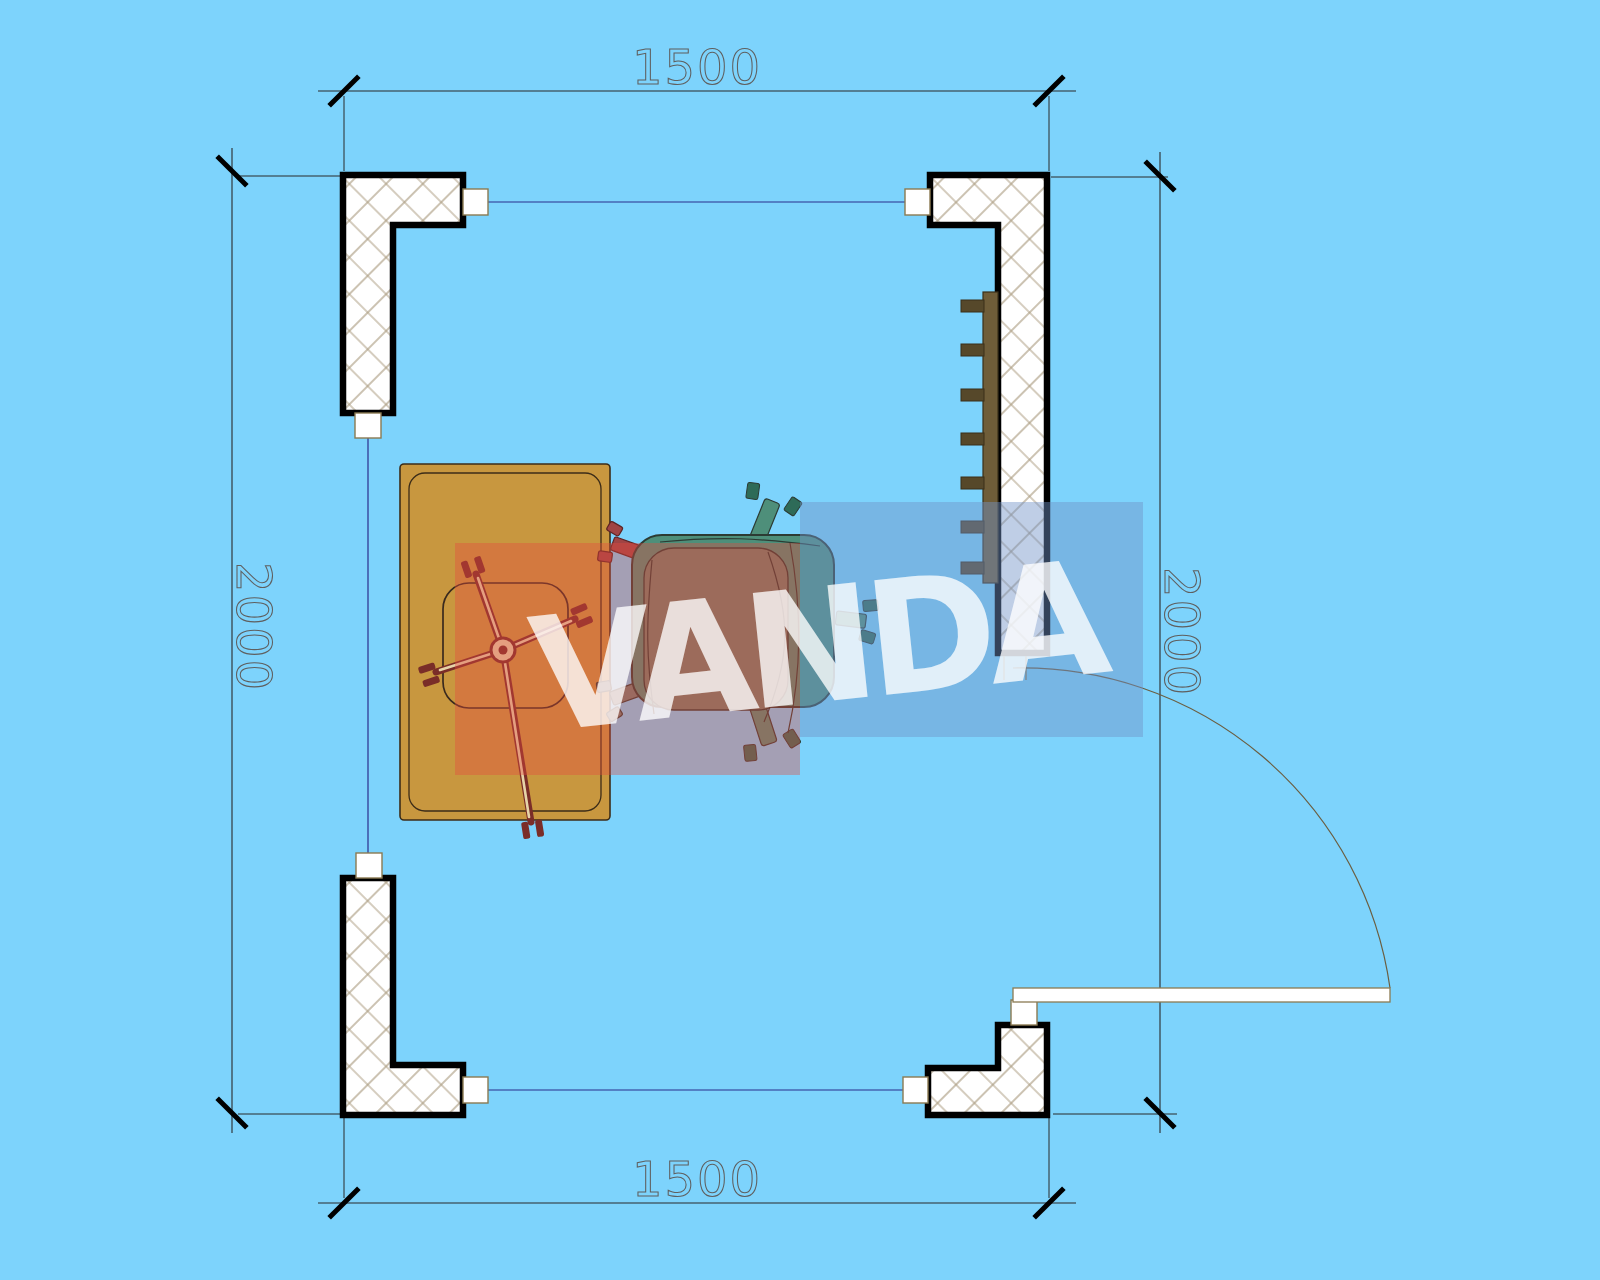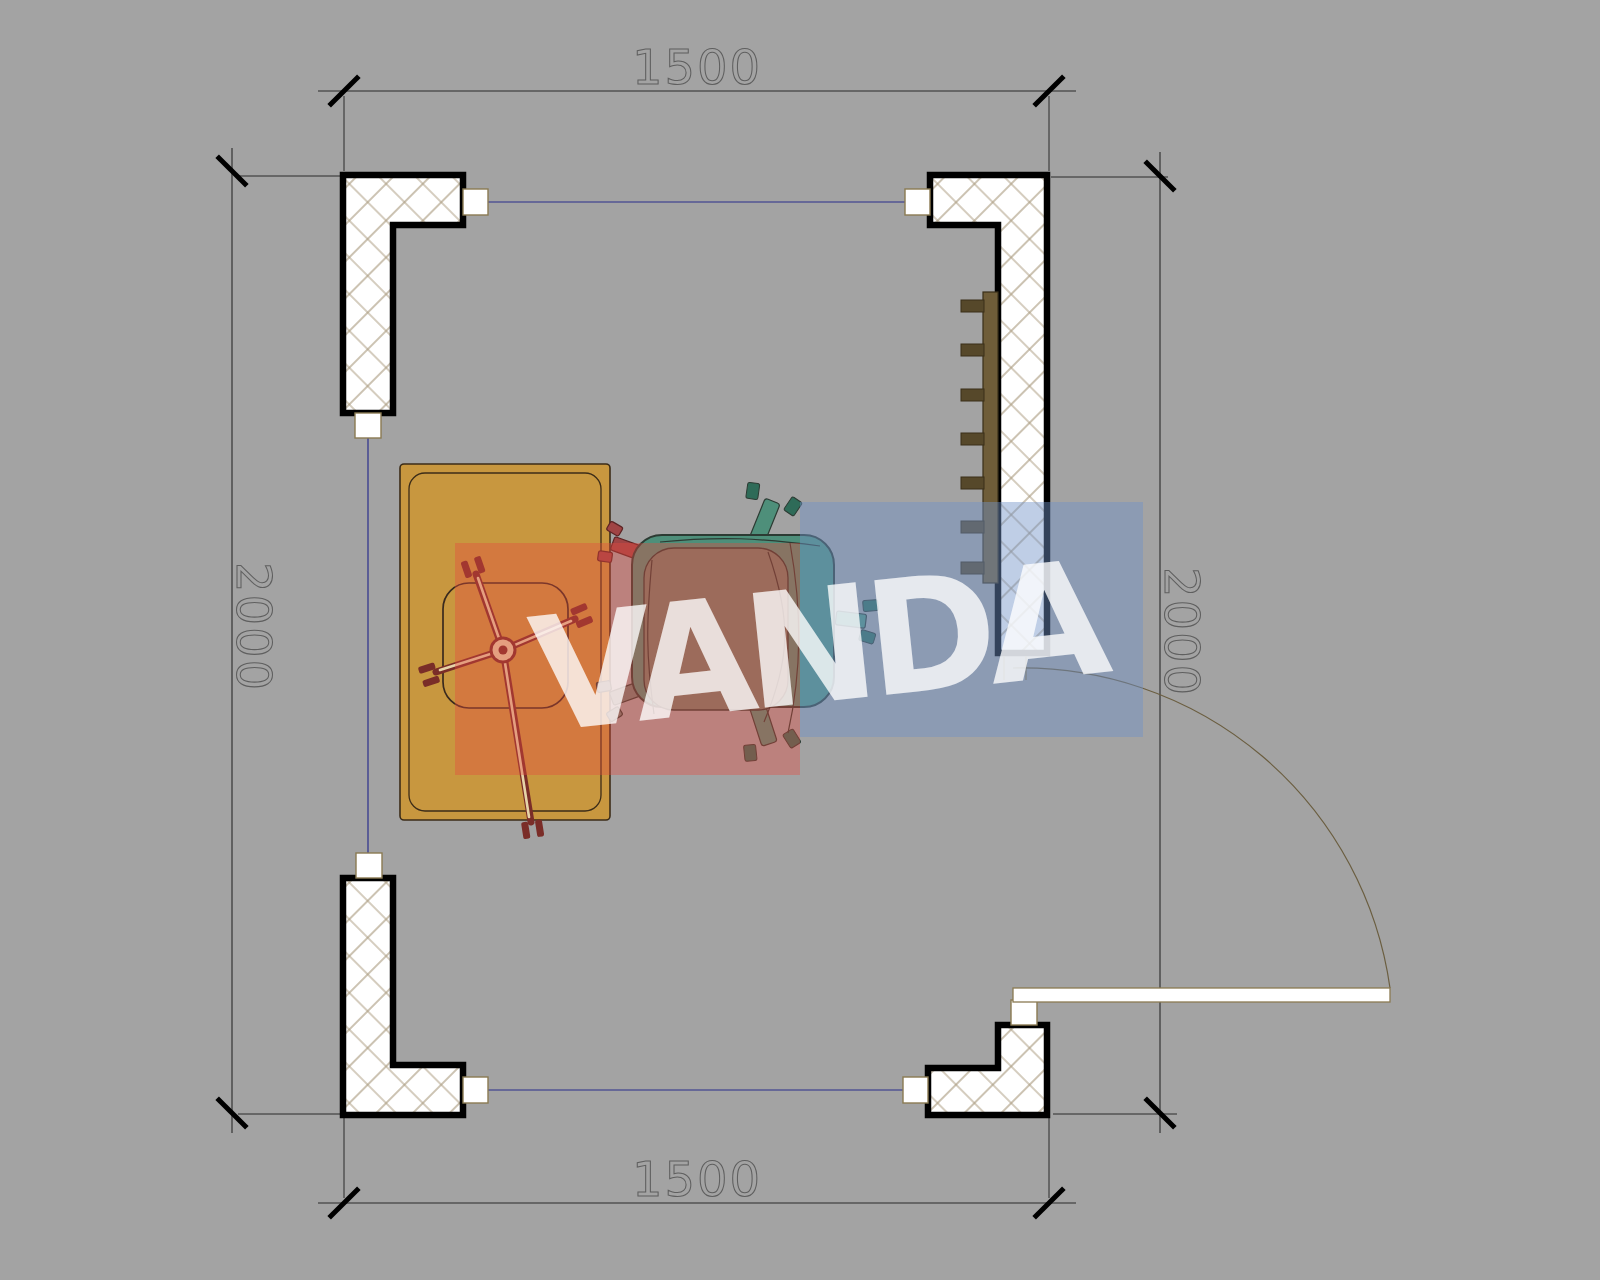--- a/index.html
+++ b/index.html
@@ -1,16 +1,16 @@
 <!DOCTYPE html>
 <html style="--paper: #ffffff; --wall-stroke: #000000; --hatch-line: #ab9c80; --axis-line: #2b2e8c; --frame-line: #8a7a52; --dim-line: #2a2a2a; --dim-text: #5f5f5f; --desk-fill: #c8973f; --desk-line: #3c2c18; --seat-line: #3a2a1e; --chair-frame: #7a2d28; --chair-fill: #e6d4a8; --armchair-teal: #4e8f7a; --armchair-cushion: #70806c; --armchair-line: #2c3b33; --armchair-prong: #2e6b58; --leg-red: #a04444; --radiator-fill: #6f5d39; --radiator-dark: #56482a; --wm-red: rgba(229,73,63,0.38); --wm-blue: rgba(114,147,199,0.45); --wm-text: rgba(255,255,255,0.78);"><head>
 <meta charset="utf-8">
 <style>
   html,body{margin:0;padding:0;background:#fff;}
-  .stage{position:relative;width:1600px;height:1280px;background:#a3a3a3;overflow:hidden;
+  .stage{position:relative;width:1600px;height:1280px;background:#7dd3fc;overflow:hidden;
          font-family:"DejaVu Sans",sans-serif;}
   svg{display:block}
 
   
   .dim-line{stroke:var(--dim-line,#2a2a2a);stroke-width:1.1;fill:none;}
   .ext-line{stroke:var(--dim-line,#2a2a2a);stroke-width:1;fill:none;}
   .tick{fill:var(--wall-stroke,#000);}
   .dim-text{fill:none;stroke:var(--dim-text,#5f5f5f);stroke-width:1.05px;
             font-size:48px;letter-spacing:2px;font-family:"DejaVu Sans",sans-serif;}
 

